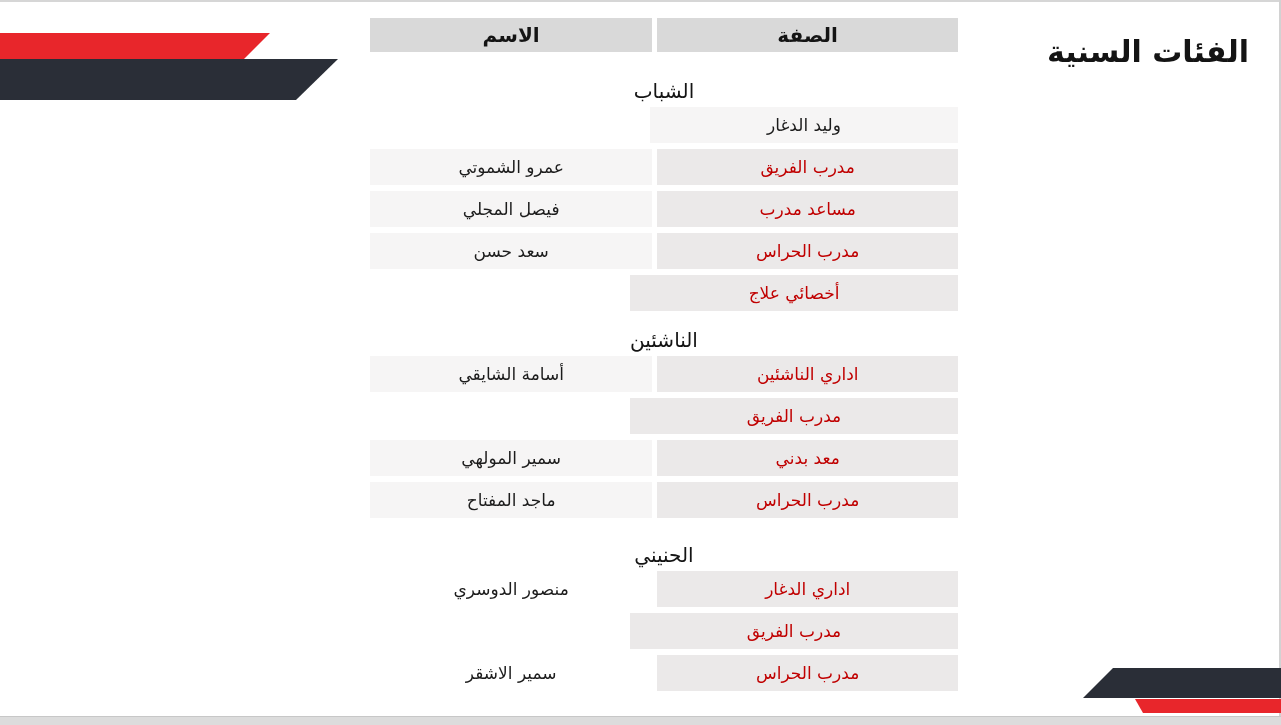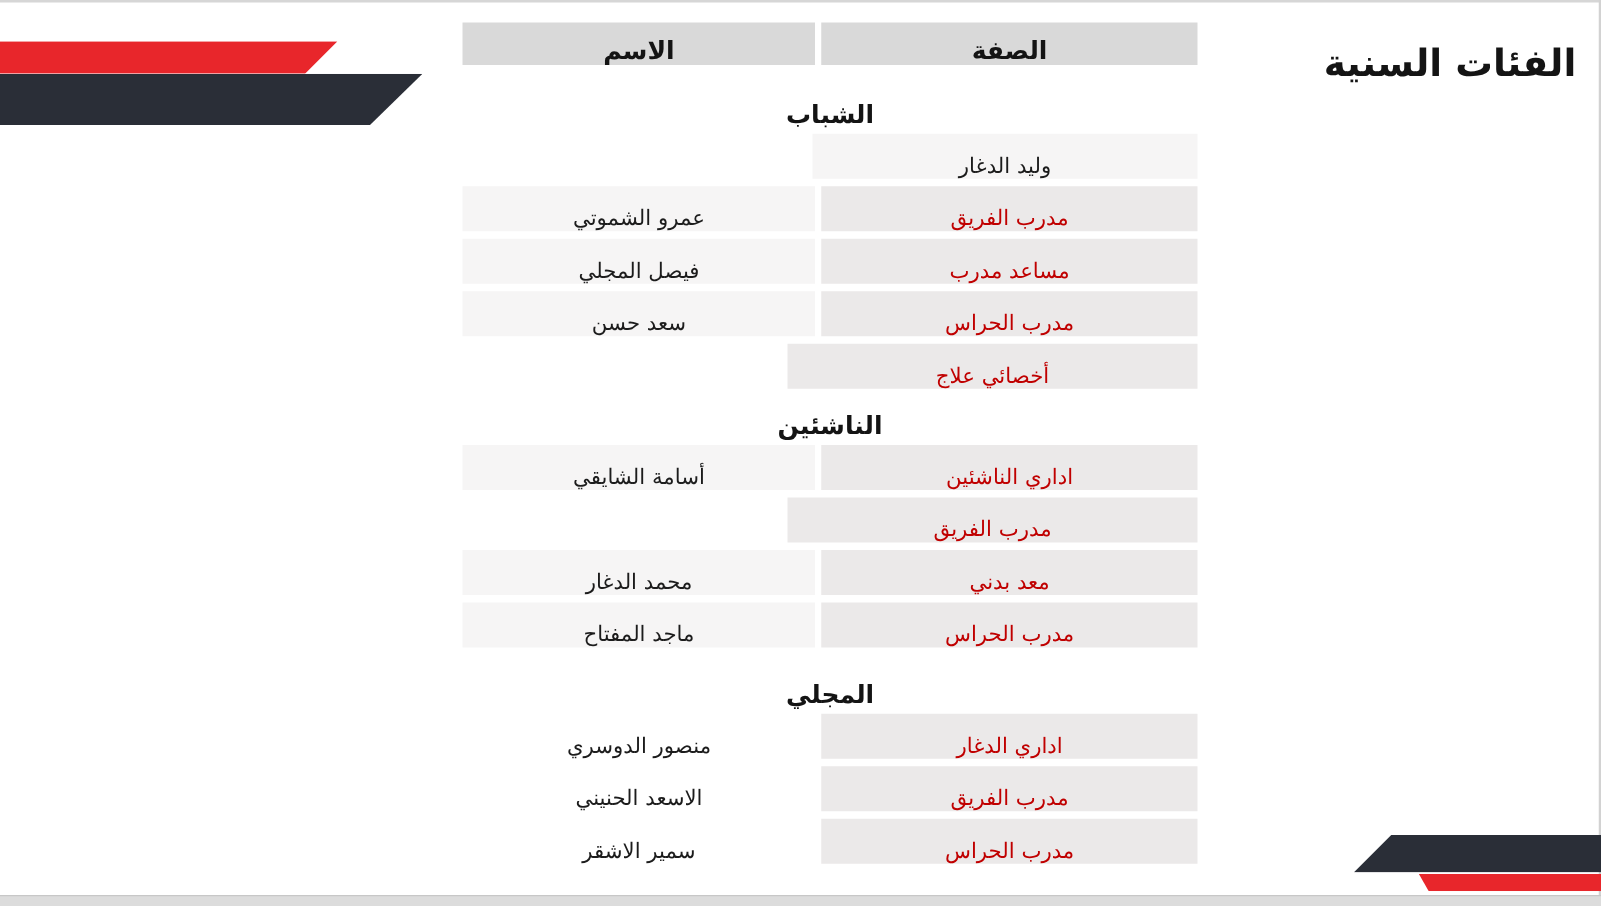--- a/index.html
+++ b/index.html
@@ -34,51 +34,51 @@
     background: var(--dark-band, #2a2e37);
     clip-path: polygon(30px 0, 100% 0, 100% 100%, 0 100%);
   }
   .deco-bottom-red {
     position: absolute; left: 1135px; top: 699px; width: 146px; height: 14px;
     background: var(--accent-red, #e8262b);
     clip-path: polygon(0 0, 100% 0, 100% 100%, 8px 100%);
   }
 
   .slide-title {
-    position: absolute; top: 34px; right: 20px;
+    position: absolute; top: 34px; right: 32px;
     direction: rtl;
     font-size: 30px; font-weight: bold; color: #141414;
     letter-spacing: 0.5px;
     white-space: nowrap;
   }
 
   
   .staff-table {
     position: absolute; left: 370px; top: 18px; width: 588px;
     direction: rtl;
   }
   .trow { display: flex; gap: 5px; margin-bottom: 6px; }
   .cell {
-    display: flex; align-items: flex-end; justify-content: center;
+    display: flex; align-items: center; justify-content: center;
     box-sizing: border-box;
   }
   .cell-role { width: 328px; }
   .cell-name { width: 308px; }
 
   .header-row .cell {
     height: 34px;
     background: var(--header-bg, #d9d9d9);
     font-size: 20px; font-weight: bold; color: #141414;
   }
   .header-row { margin-bottom: 0; }
 
   .section-heading {
     height: 26px; line-height: 26px;
     text-align: center;
-    font-size: 20px; font-weight: bold; color: #141414;
+    font-size: 20px; font-weight: normal; color: #141414;
     margin-bottom: 3px;
   }
   .table-section.sec-0 { margin-top: 26px; }
   .table-section.sec-1 { margin-top: 16px; }
   .table-section.sec-2 { margin-top: 24px; }
 
   .data-row .cell { height: 36px; font-size: 17px; }
   .data-row .cell-role {
     background: var(--role-cell-bg, #ebe9e9);
     color: var(--role-text, #c00000);
@@ -174,53 +174,50 @@
     <div class="cell cell-role">
       <span>مدرب الفريق</span>
     </div>
   </div>
 
   <div class="trow data-row">
     <div class="cell cell-role">
       <span>معد بدني</span>
     </div>
     <div class="cell cell-name">
-      <span>محمد الدغار</span>
+      <span>سمير المولهي</span>
     </div>
   </div>
 
   <div class="trow data-row">
     <div class="cell cell-role">
       <span>مدرب الحراس</span>
     </div>
     <div class="cell cell-name">
       <span>ماجد المفتاح</span>
     </div>
   </div>
 </div>
 
   <div class="table-section sec-2">
-    <div class="section-heading">المجلي</div>
+    <div class="section-heading">الحنيني</div>
 
   <div class="trow data-row">
     <div class="cell cell-role">
       <span>اداري الدغار</span>
     </div>
     <div class="cell cell-name unfilled">
       <span>منصور الدوسري</span>
     </div>
   </div>
 
   <div class="trow data-row">
     <div class="cell cell-role">
       <span>مدرب الفريق</span>
     </div>
-    <div class="cell cell-name unfilled">
-      <span>الاسعد الحنيني</span>
-    </div>
   </div>
 
   <div class="trow data-row">
     <div class="cell cell-role">
       <span>مدرب الحراس</span>
     </div>
     <div class="cell cell-name unfilled">
       <span>سمير الاشقر</span>
     </div>
   </div>

